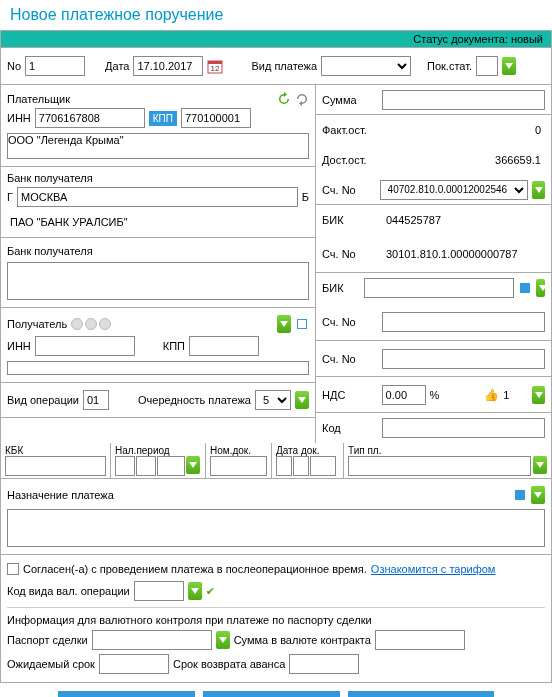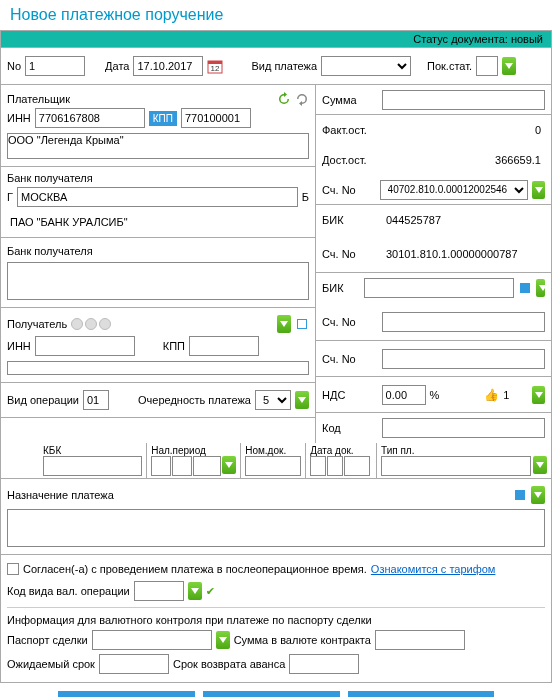--- a/index.html
+++ b/index.html
@@ -19,21 +19,21 @@
 .left-col { flex: 1; border-right: 1px solid #aaa; }
 .right-col { width: 235px; }
 .cell { padding: 5px 6px; border-bottom: 1px solid #aaa; }
 .field-row { display: flex; align-items: center; gap: 4px; margin: 2px 0; }
 .kpp-badge { background: #3399dd; color: #fff; padding: 2px 4px; font-size: 10px; }
 .right-row { display: flex; align-items: center; padding: 4px 6px; gap: 4px; min-height: 30px; }
 .right-row .lbl { width: 56px; }
 .right-val { flex: 1; text-align: right; padding-right: 4px; }
 .dots { display: flex; gap: 2px; }
 .dot { width: 12px; height: 12px; border-radius: 50%; background: #ddd; border: 1px solid #bbb; }
-.bottom-grid { display: flex; border-bottom: 1px solid #aaa; padding-left: 38px; }
+.bottom-grid { display: flex; border-bottom: 1px solid #aaa; }
 .bottom-grid > div { border-right: 1px solid #aaa; padding: 2px 4px; font-size: 10px; }
 .bottom-grid > div:last-child { border-right: none; }
 .footer-btns { display: flex; gap: 8px; justify-content: center; padding: 8px 6px; }
 .btn { background: #3399dd; color: #fff; border: none; padding: 6px 16px; font-size: 11px; cursor: pointer; }
 .link { color: #0066cc; text-decoration: underline; cursor: pointer; }
 .thumb { width: 14px; height: 14px; display: inline-flex; align-items: center; justify-content: center; color: #3399dd; font-size: 12px; }
 textarea { border: 1px solid #888; width: 100%; font-size: 11px; resize: none; font-family: Arial; }
 .checkbox-sq { width: 12px; height: 12px; border: 1px solid #888; display: inline-block; vertical-align: middle; }
 </style>
 </head>

